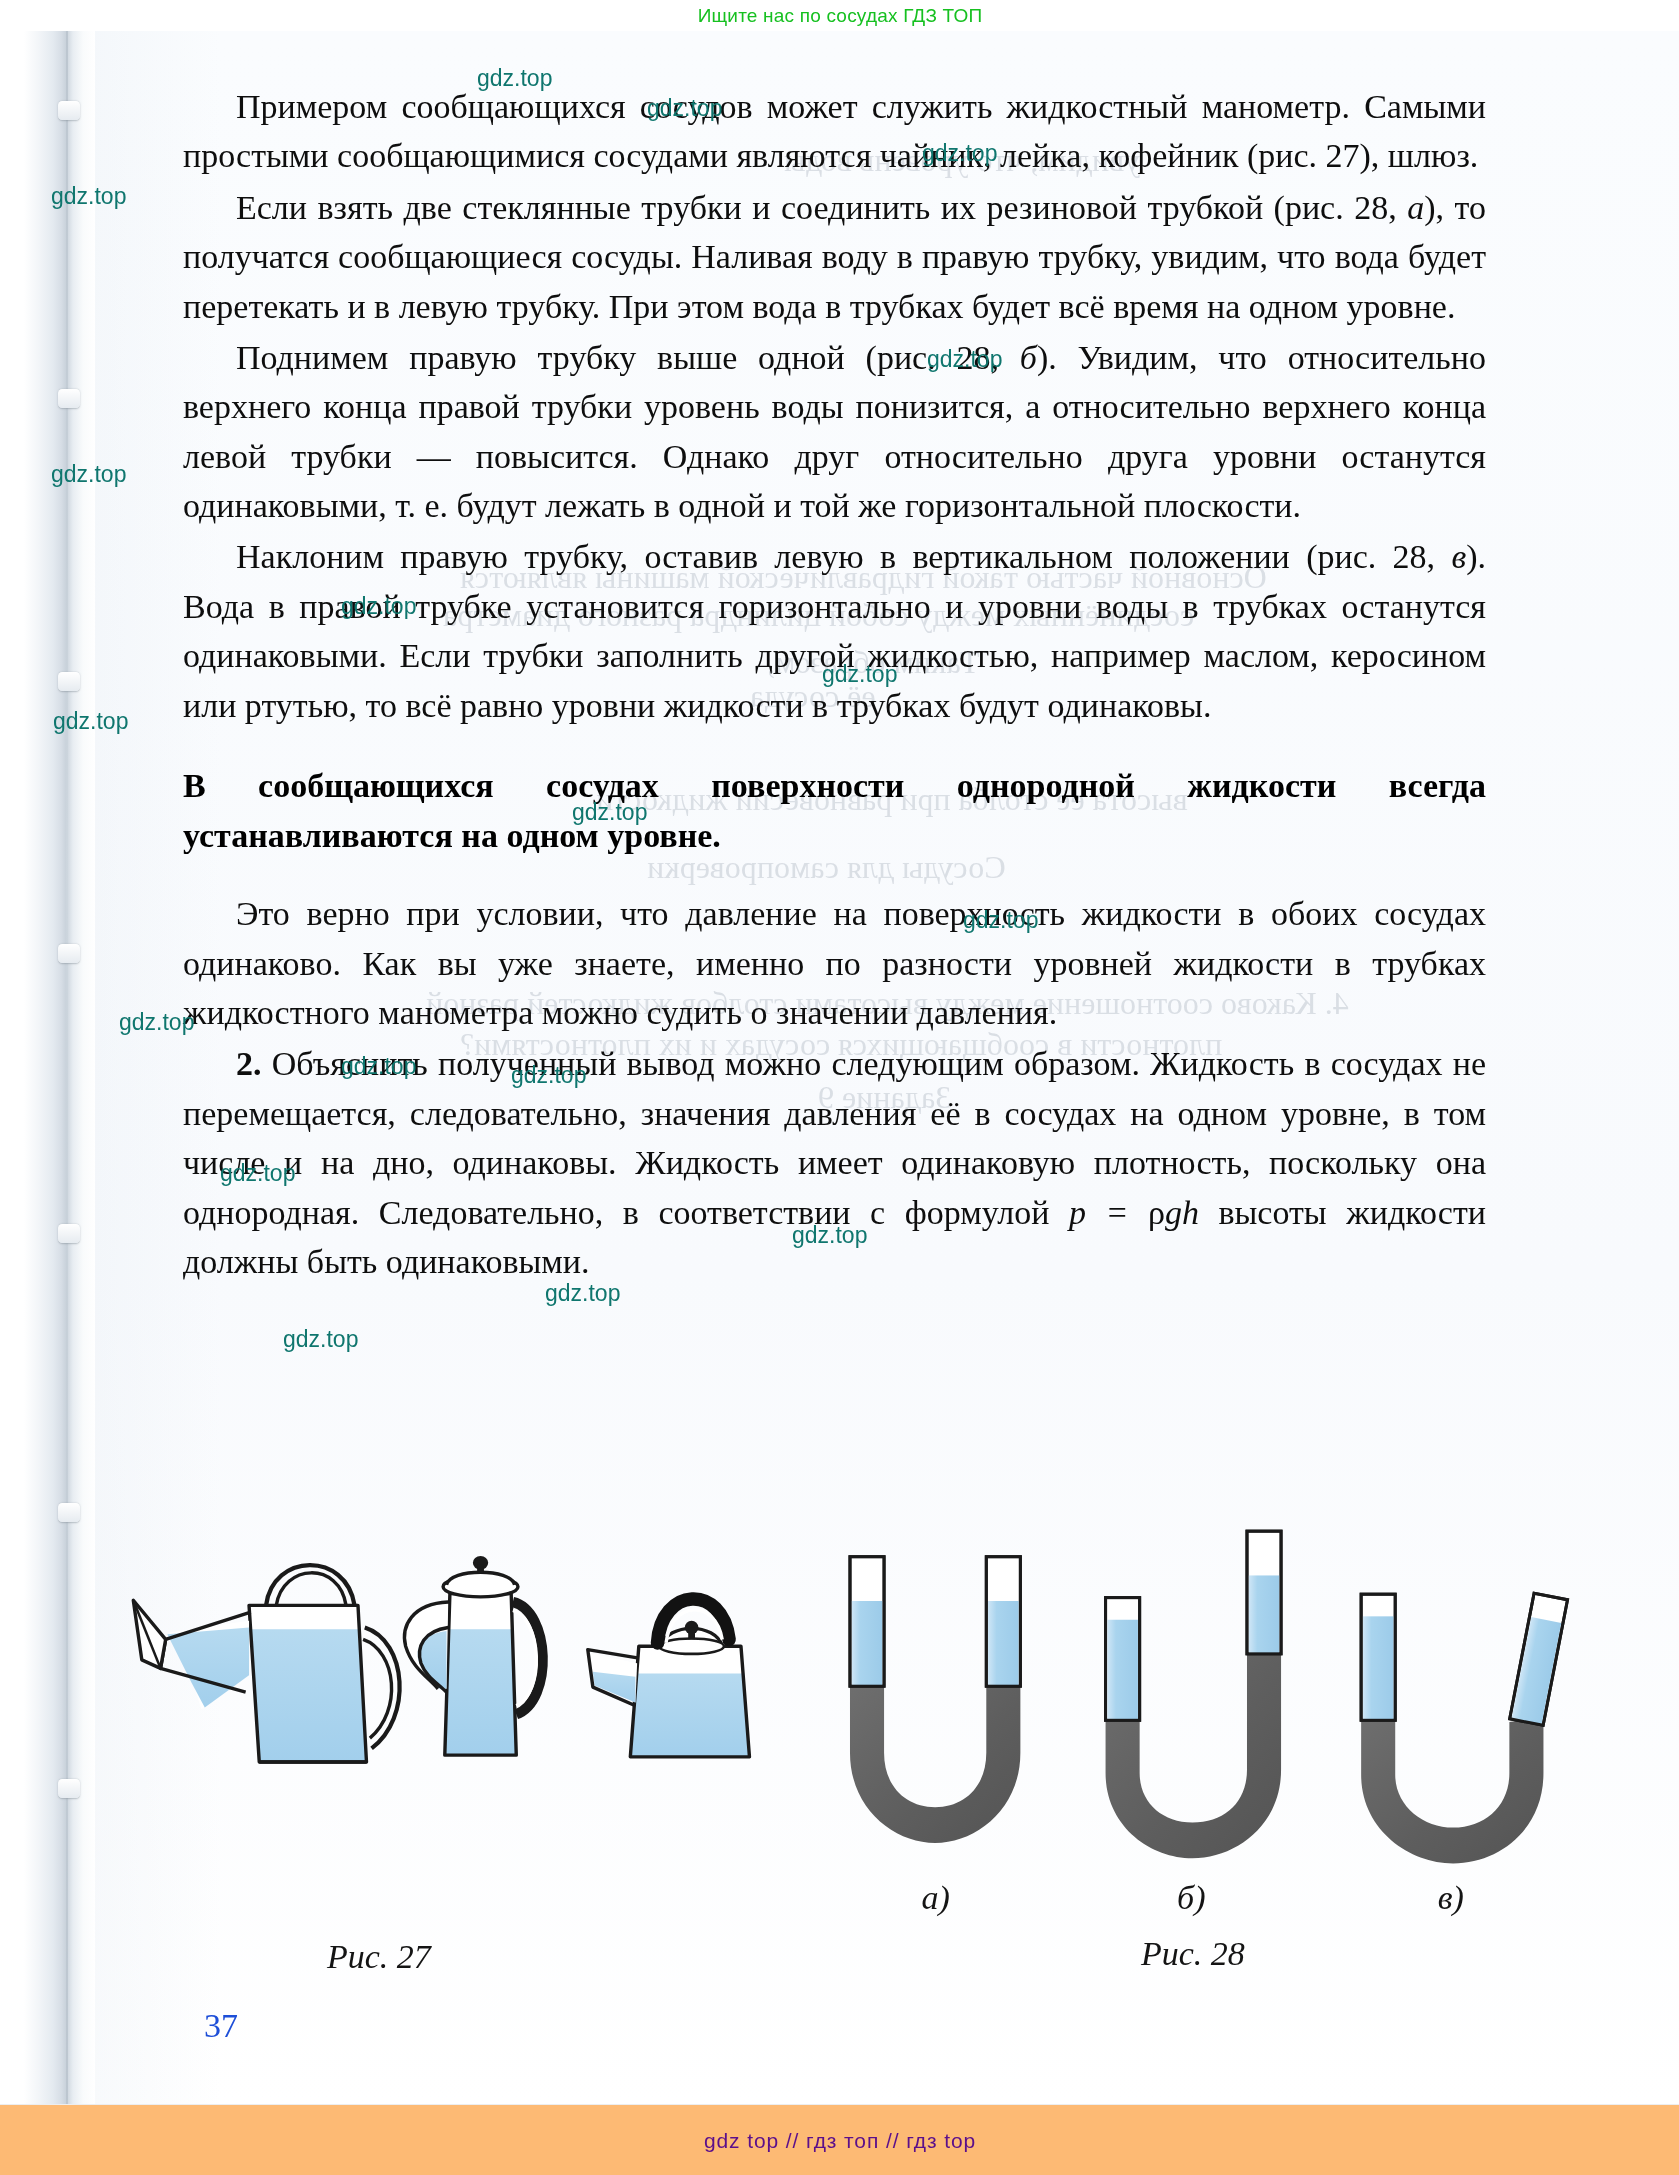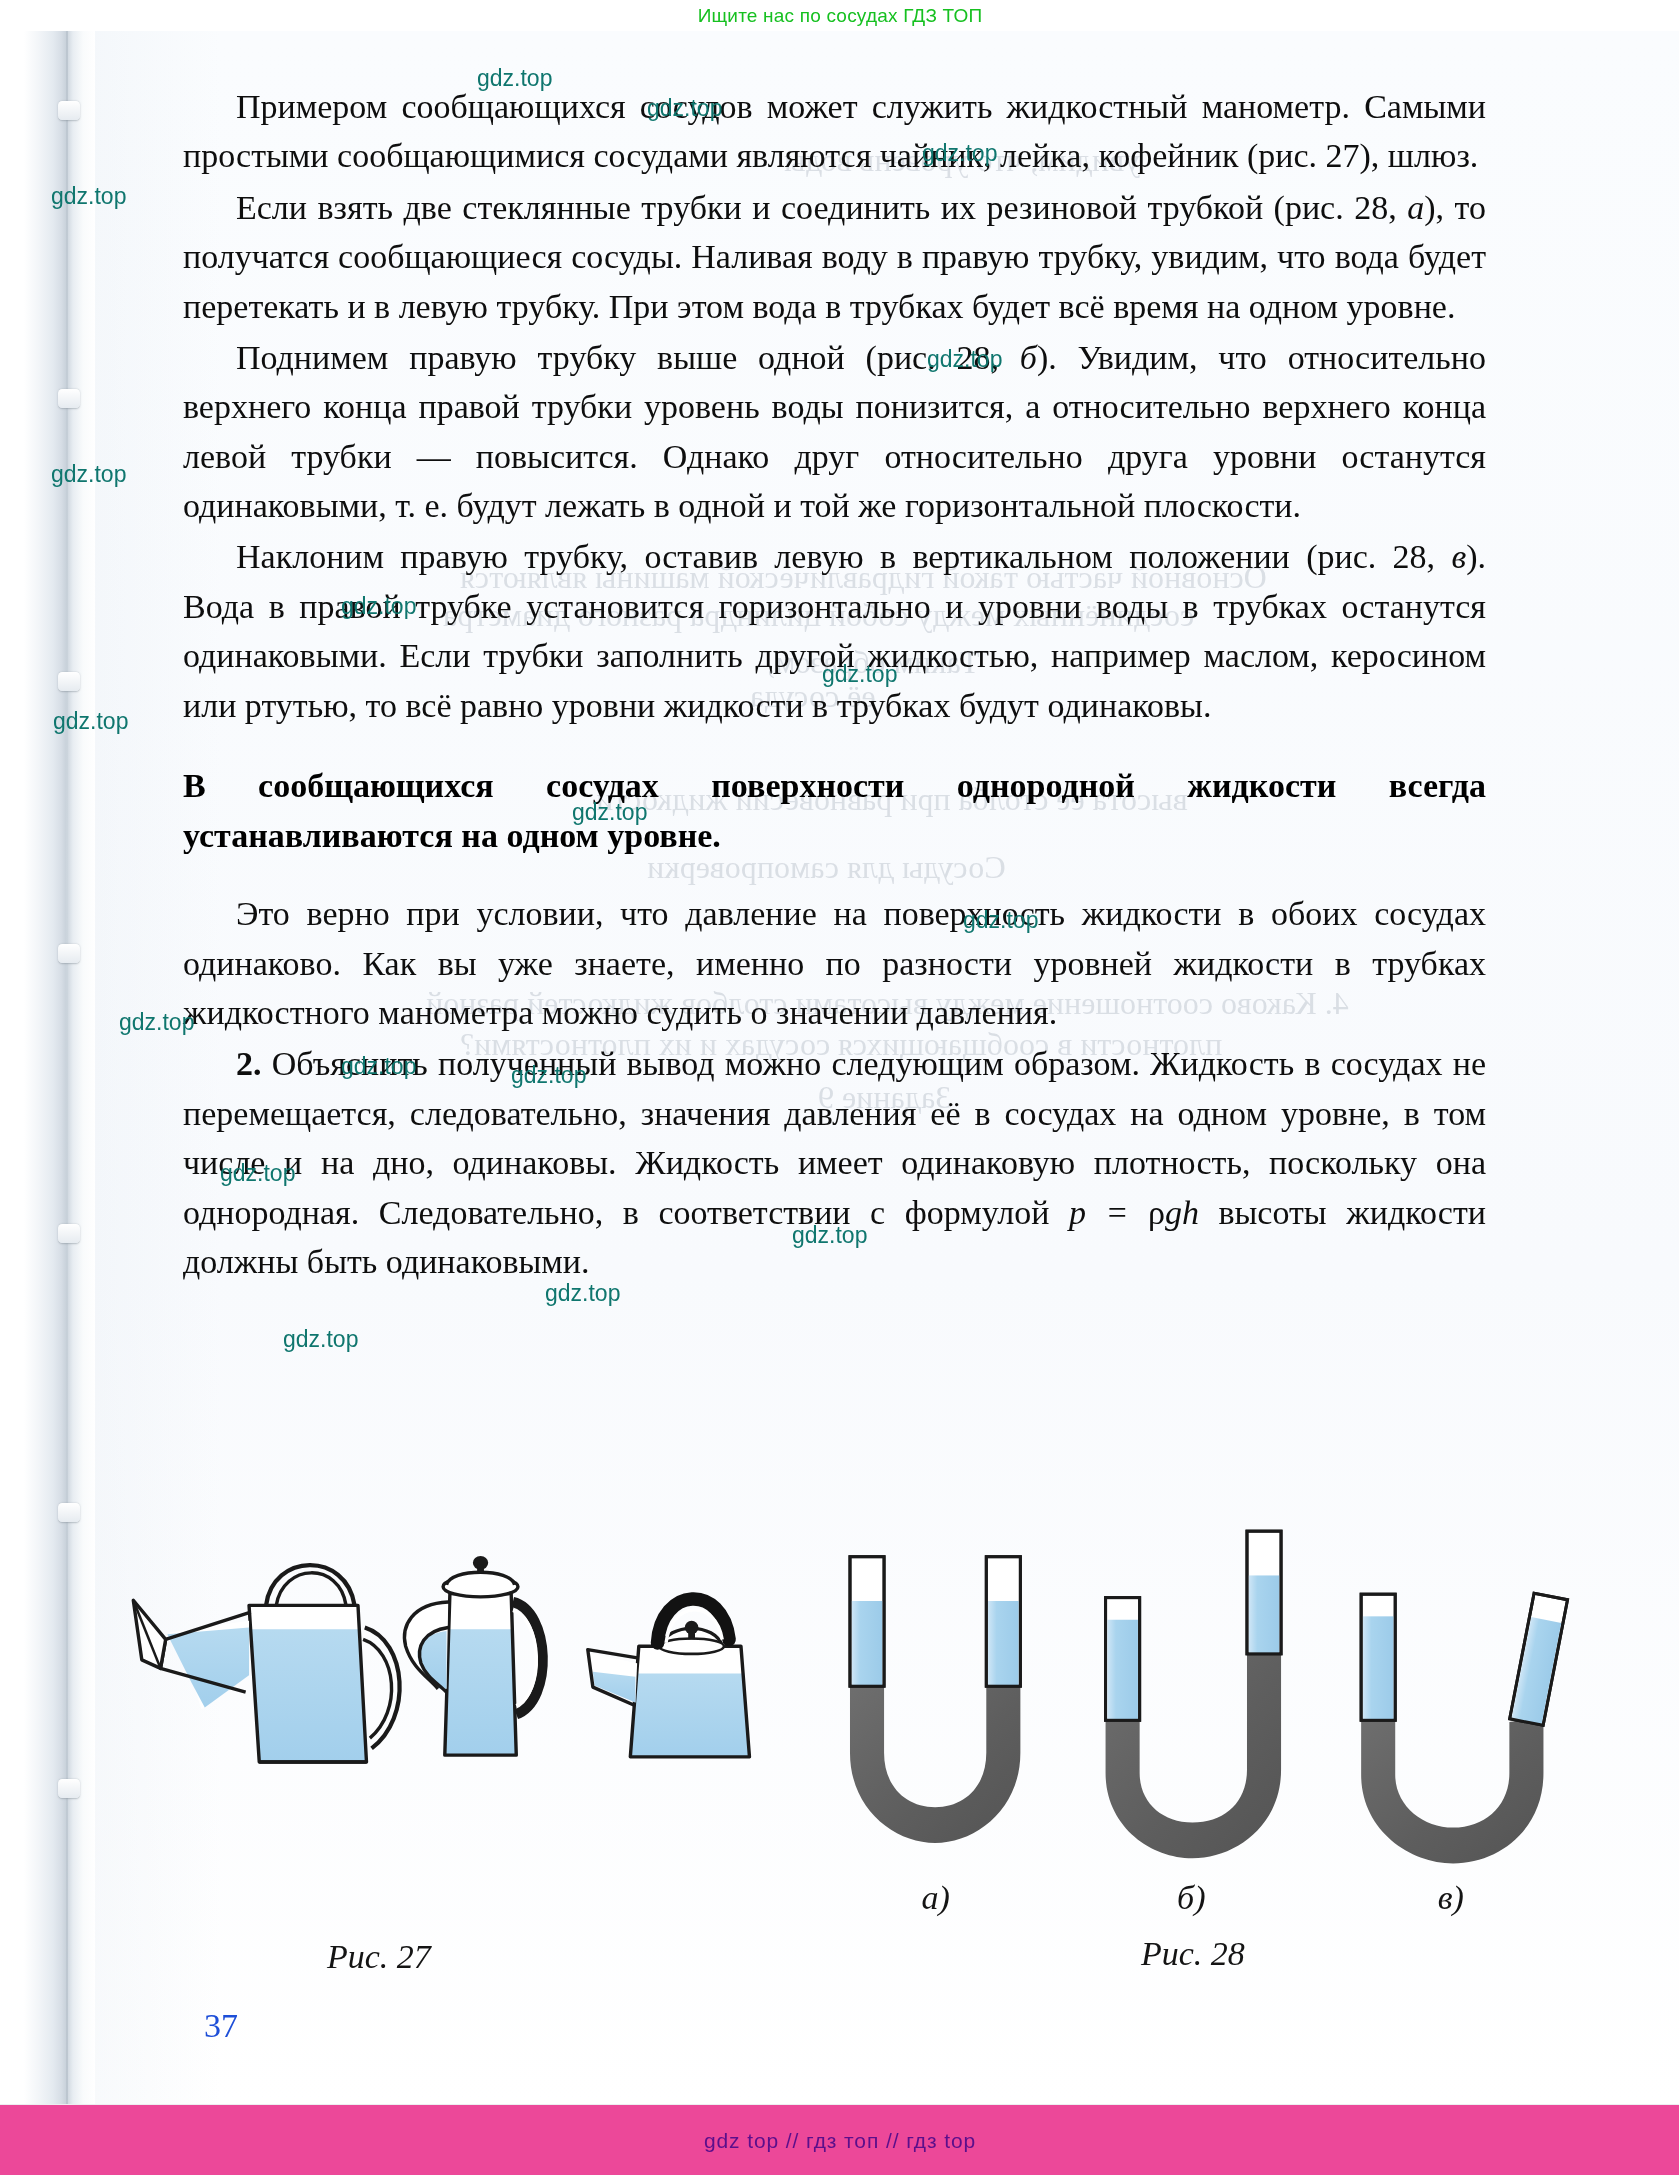--- a/index.html
+++ b/index.html
@@ -172,21 +172,21 @@
     z-index: 30;
     pointer-events: none;
   }
 
   
   .promo-bottom {
     position: absolute;
     left: 0; right: 0;
     bottom: 0;
     height: 71px;
-    background: #ec4899;
+    background: #fdba74;
     border-top: 0.9px solid #eceef0;
     display: flex;
     align-items: center;
     justify-content: center;
     z-index: 40;
   }
   .promo-bottom span {
     color: #5b0f8b;
     font-family: "Liberation Sans","DejaVu Sans",sans-serif;
     font-size: 21px;

